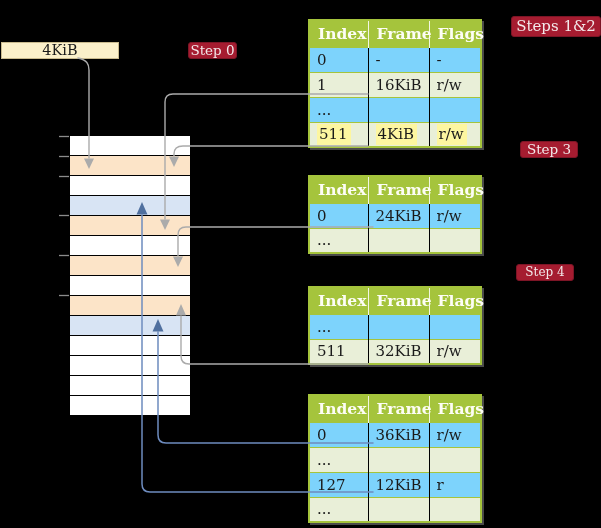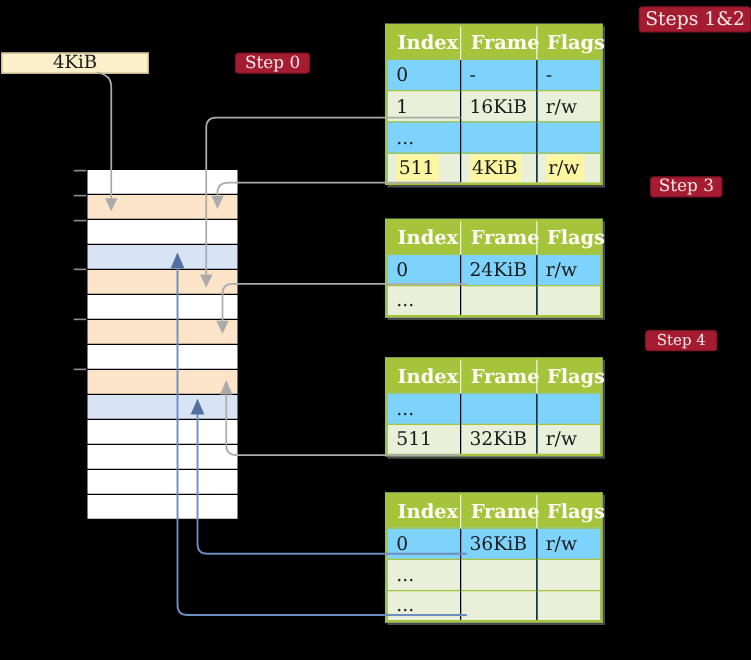--- a/index.html
+++ b/index.html
@@ -13,22 +13,22 @@
     background:var(--page-box-bg);border:1px solid var(--page-box-border);
     box-sizing:border-box;text-align:center;line-height:15px;
     font-size:14.5px;color:#1a1a1a;
   }
   
   .badge{
     position:absolute;background:var(--badge-bg);color:var(--badge-text);
     border:1px solid #7d1526;border-radius:3px;box-sizing:border-box;
     text-align:center;white-space:nowrap;
   }
-  #badge-step0{left:188px;top:42px;width:60px;height:17px;line-height:15px;font-size:13.5px;}
-  #badge-steps12{left:511px;top:5px;width:90px;height:21px;line-height:19px;font-size:15px;}
+  #badge-step0{left:188px;top:42px;width:49px;height:17px;line-height:15px;font-size:13.5px;}
+  #badge-steps12{left:511px;top:16px;width:90px;height:21px;line-height:19px;font-size:15px;}
   #badge-step3{left:520px;top:141px;width:58px;height:17px;line-height:15px;font-size:13.5px;}
   #badge-step4{left:516px;top:264px;width:58px;height:17px;line-height:15px;font-size:12px;}
   
   .memrow{position:absolute;left:70px;width:120px;height:18.5px;}
   .memrow.white{background:var(--mem-white);}
   .memrow.peach{background:var(--mem-peach);}
   .memrow.blue{background:var(--mem-blue);}
   
   table.pt{
     position:absolute;left:308px;width:172px;border-collapse:collapse;table-layout:fixed;
@@ -196,20 +196,25 @@
         <tr>
           <td>0</td>
           <td>36KiB</td>
           <td>r/w</td>
         </tr>
         <tr class="shade">
           <td>...</td>
           <td></td>
           <td></td>
         </tr>
+        <tr>
+          <td>127</td>
+          <td>12KiB</td>
+          <td>r</td>
+        </tr>
         <tr class="shade">
           <td>...</td>
           <td></td>
           <td></td>
         </tr>
       </tbody>
     </table>
 
   <svg class="overlay" width="601" height="528" viewBox="0 0 601 528">
 

